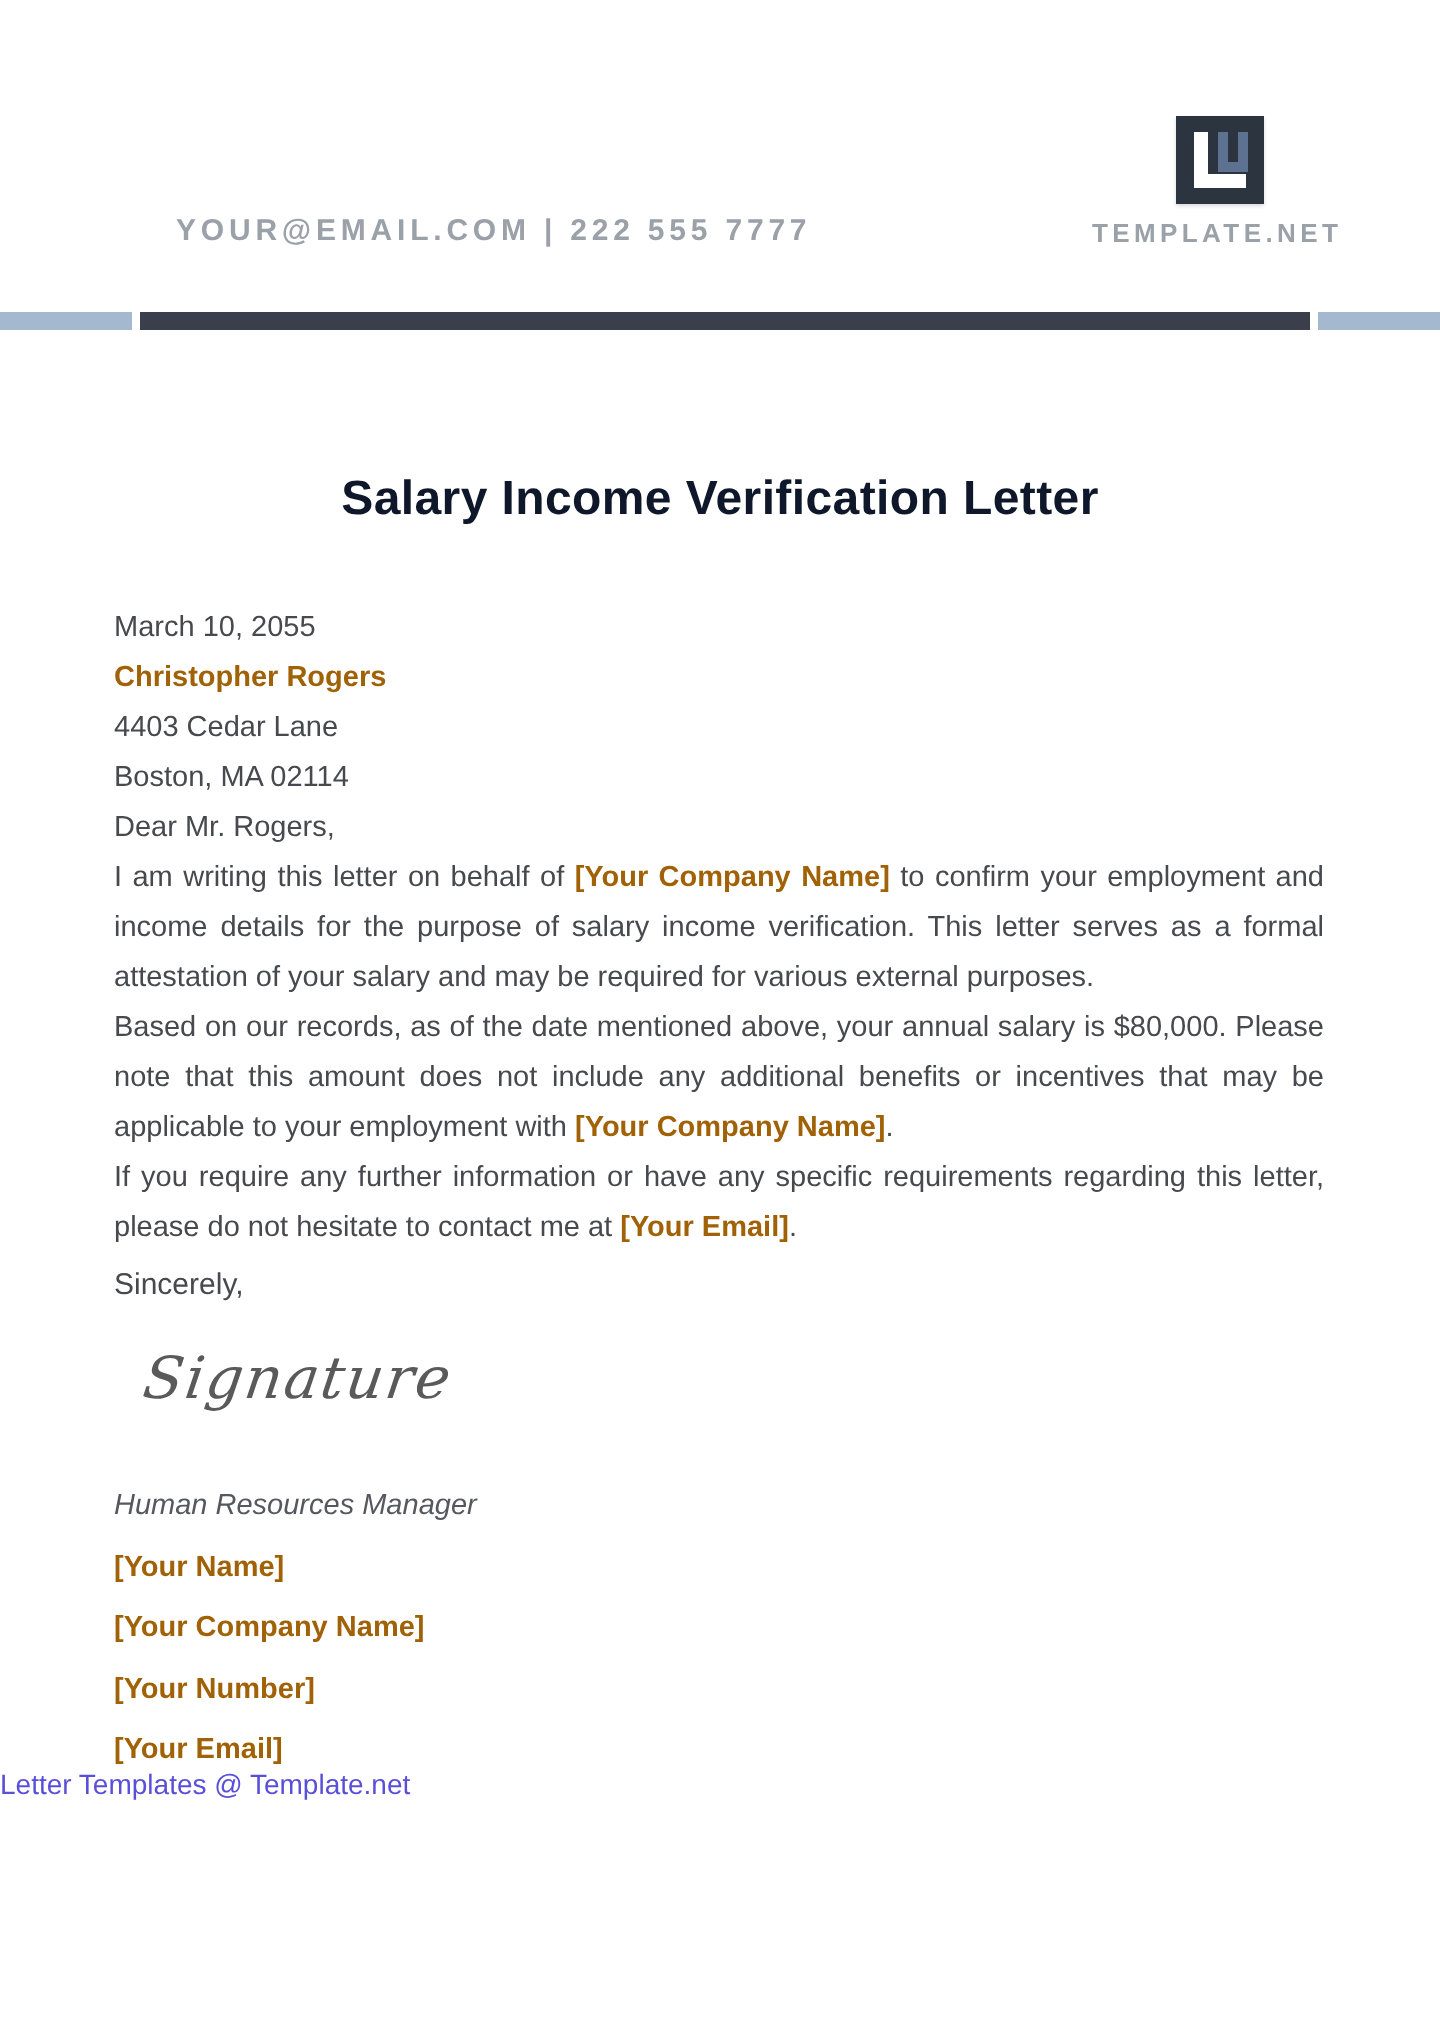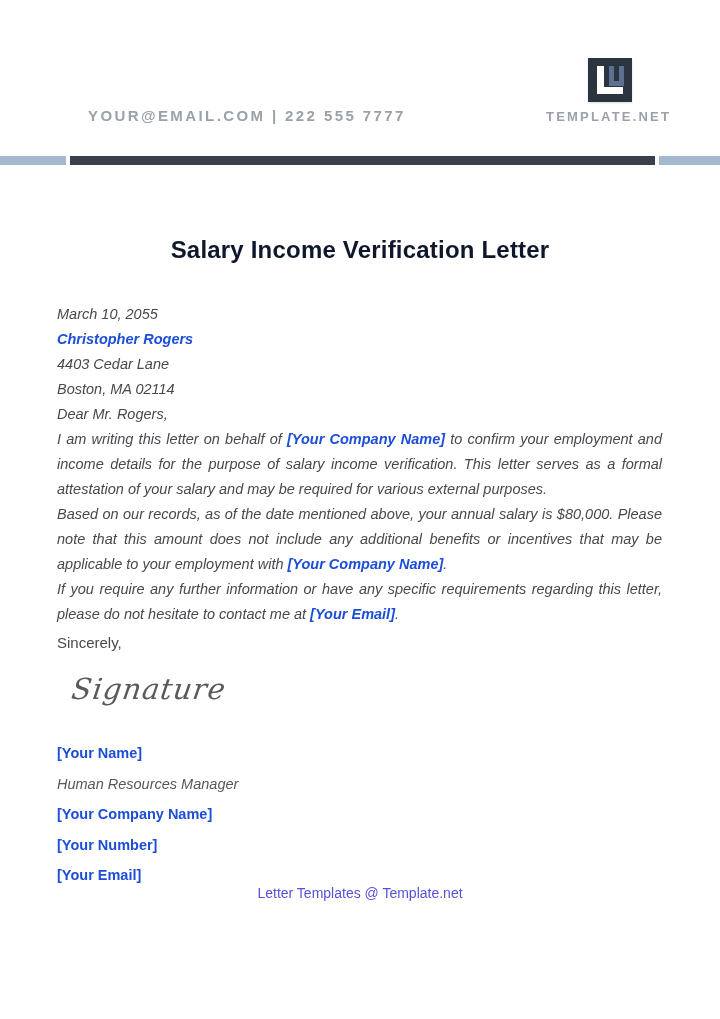--- a/index.html
+++ b/index.html
@@ -45,42 +45,42 @@
   
   .title {
     position: absolute; left: 0; right: 0; top: 236px;
     text-align: center; font-size: 24px; font-weight: 700; color: #0f172a;
     letter-spacing: 0.2px;
   }
 
   
   .body-block {
     position: absolute; left: 57px; width: 605px; top: 302px;
-    font-size: 14.5px; line-height: 25px; color: #46494e; font-style: italic;
+    font-size: 14.5px; line-height: 25px; color: #46494e;
   }
   .body-block .line { display: block; }
-  .bold { font-weight: 700; color: #1d4ed8; }
+  .bold { font-weight: 700; color: #a16207; }
   .para { text-align: justify; }
   .closing { position: absolute; left: 57px; top: 634px;
     font-size: 15px; color: #46494e; }
 
   .signature-script {
     position: absolute; left: 72px; top: 672px;
     font-family: "DejaVu Serif", serif; font-style: italic;
     font-size: 29px; color: #5a5a5a;
     transform: skewX(-8deg); letter-spacing: 1px;
   }
 
   .sig-block { position: absolute; left: 57px; top: 738px;
     font-size: 14.5px; color: #46494e; }
   .sig-block .sig-line { display: block; line-height: 30.5px; }
   .sig-title { font-style: italic; color: #55585e; }
 
   .footer-link-wrap {
-    position: absolute; left: 0; right: 0; top: 884px; text-align: center;
+    position: absolute; left: 0; right: 0; top: 884px; text-align: left;
   }
   .footer-link {
     font-size: 14px; color: #5a50d8; text-decoration: none; cursor: pointer;
   }
 </style>
 </head>
 <body>
 
 <div class="page">
 
@@ -109,22 +109,22 @@
 
     <p class="para"><span>Based on our records, as of the date mentioned above, your annual salary is $80,000. Please note that this amount does not include any additional benefits or incentives that may be applicable to your employment with </span><span class="bold">[Your Company Name]</span><span>.</span></p>
 
     <p class="para"><span>If you require any further information or have any specific requirements regarding this letter, please do not hesitate to contact me at </span><span class="bold">[Your Email]</span><span>.</span></p>
   </div>
 
   <div class="closing">Sincerely,</div>
   <div class="signature-script">Signature</div>
 
   <div class="sig-block">
+    <span class="sig-line sig-title">Human Resources Manager</span>
     <span class="sig-line bold">[Your Name]</span>
-    <span class="sig-line sig-title">Human Resources Manager</span>
     <span class="sig-line bold">[Your Company Name]</span>
     <span class="sig-line bold">[Your Number]</span>
     <span class="sig-line bold">[Your Email]</span>
   </div>
 
   <div class="footer-link-wrap">
     <a class="footer-link">Letter Templates @ Template.net</a>
   </div>
 
 </div>

